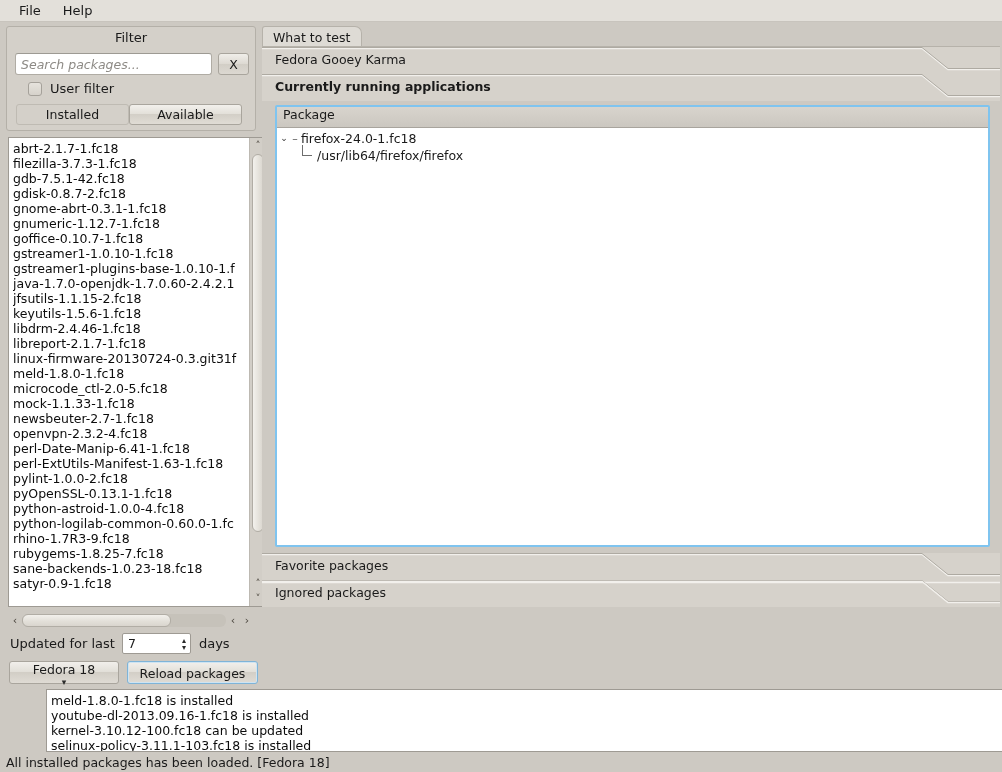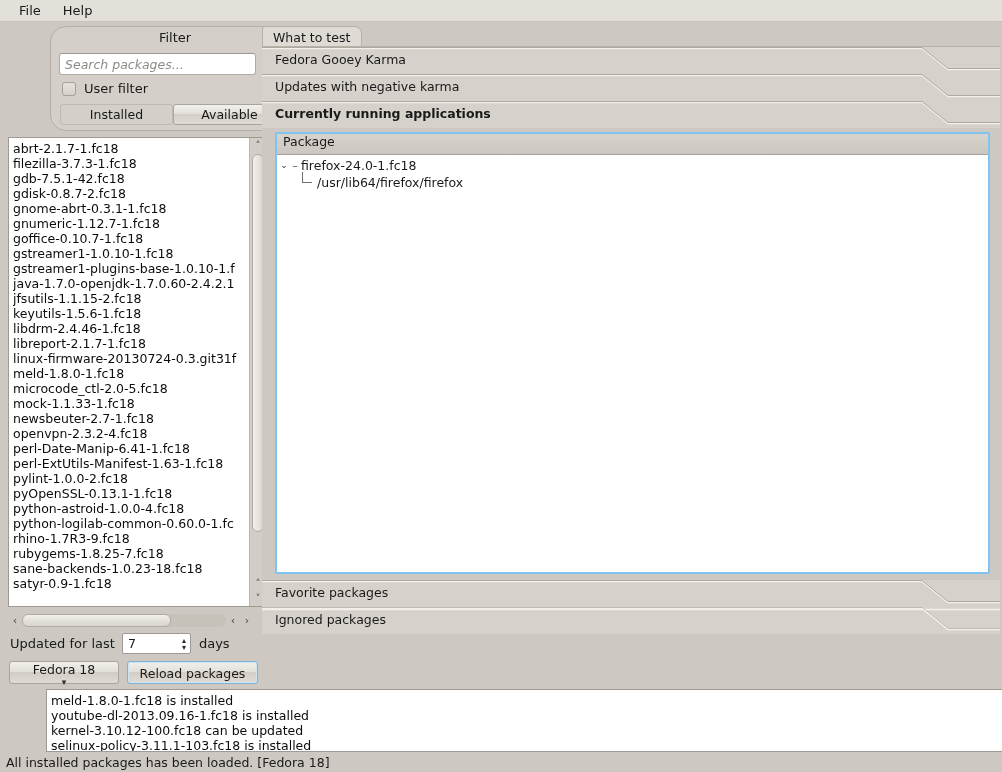--- a/index.html
+++ b/index.html
@@ -46,23 +46,22 @@
     left: 4px; top: 3px;
     width: 254px; height: 660px;
   }
 
   
   #filter-group {
     position: absolute;
     left: 2px; top: 1px;
     width: 250px; height: 105px;
     border: 1px solid #b4b0a8;
-    border-radius: 16px;
+    border-radius: 3px;
     background: #d4d0c9;
-    margin-left: 44px;
   }
   #filter-title {
     position: absolute;
     top: 3px; left: 0; width: 100%;
     text-align: center;
     font-size: 13px;
     color: #1a1a1a;
   }
   #search-row {
     position: absolute;
@@ -93,21 +92,21 @@
     border-radius: 3px;
     background: linear-gradient(to bottom, #f0eee9 0%, #ddd9d2 50%, #d2cec6 51%, #dcd8d1 100%);
     font-family: "DejaVu Sans", sans-serif;
     font-size: 12.5px;
     color: #1a1a1a;
     cursor: default;
     padding: 0;
   }
   #userfilter-row {
     position: absolute;
-    top: 54px; left: 11px;
+    top: 54px; left: 21px;
     display: flex; align-items: center;
   }
   .checkbox {
     width: 14px; height: 14px;
     border: 1px solid #a5a19a;
     border-radius: 3px;
     background: linear-gradient(to bottom, #e6e3dd, #d6d2cb);
   }
   #userfilter-label {
     margin-left: 8px;
@@ -567,27 +566,20 @@
     <div id="tabframe">
 
       <div class="tbx-header">
         <svg width="738" height="27" viewBox="0 0 738 27">
           <path d="M0 1.5 H660 L686 22.5 H738" fill="none" stroke="#f2f0ec" stroke-width="1.4"></path>
           <path d="M0 0.5 H660 L686 21.5 H738" fill="none" stroke="#aeaaa2" stroke-width="1"></path>
         </svg>
         <span class="tbx-label">Fedora Gooey Karma</span>
       </div>
 
-      <div class="tbx-header">
-        <svg width="738" height="27" viewBox="0 0 738 27">
-          <path d="M0 1.5 H660 L686 22.5 H738" fill="none" stroke="#f2f0ec" stroke-width="1.4"></path>
-          <path d="M0 0.5 H660 L686 21.5 H738" fill="none" stroke="#aeaaa2" stroke-width="1"></path>
-        </svg>
-        <span class="tbx-label">Updates with negative karma</span>
-      </div>
 
       <div class="tbx-header current">
         <svg width="738" height="27" viewBox="0 0 738 27">
           <path d="M0 1.5 H660 L686 22.5 H738" fill="none" stroke="#f2f0ec" stroke-width="1.4"></path>
           <path d="M0 0.5 H660 L686 21.5 H738" fill="none" stroke="#aeaaa2" stroke-width="1"></path>
         </svg>
         <span class="tbx-label">Currently running applications</span>
       </div>
 
       <div id="tbx-body">

